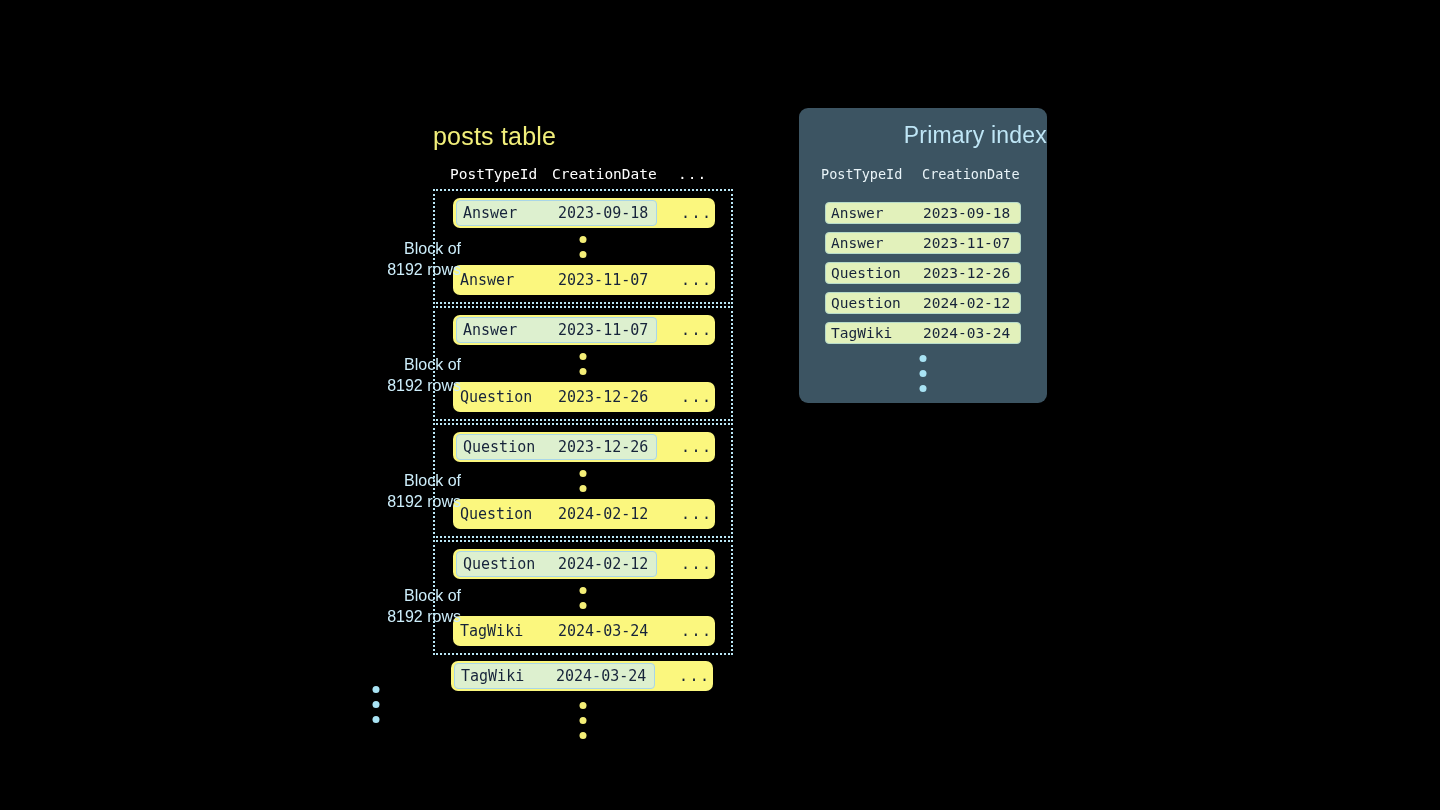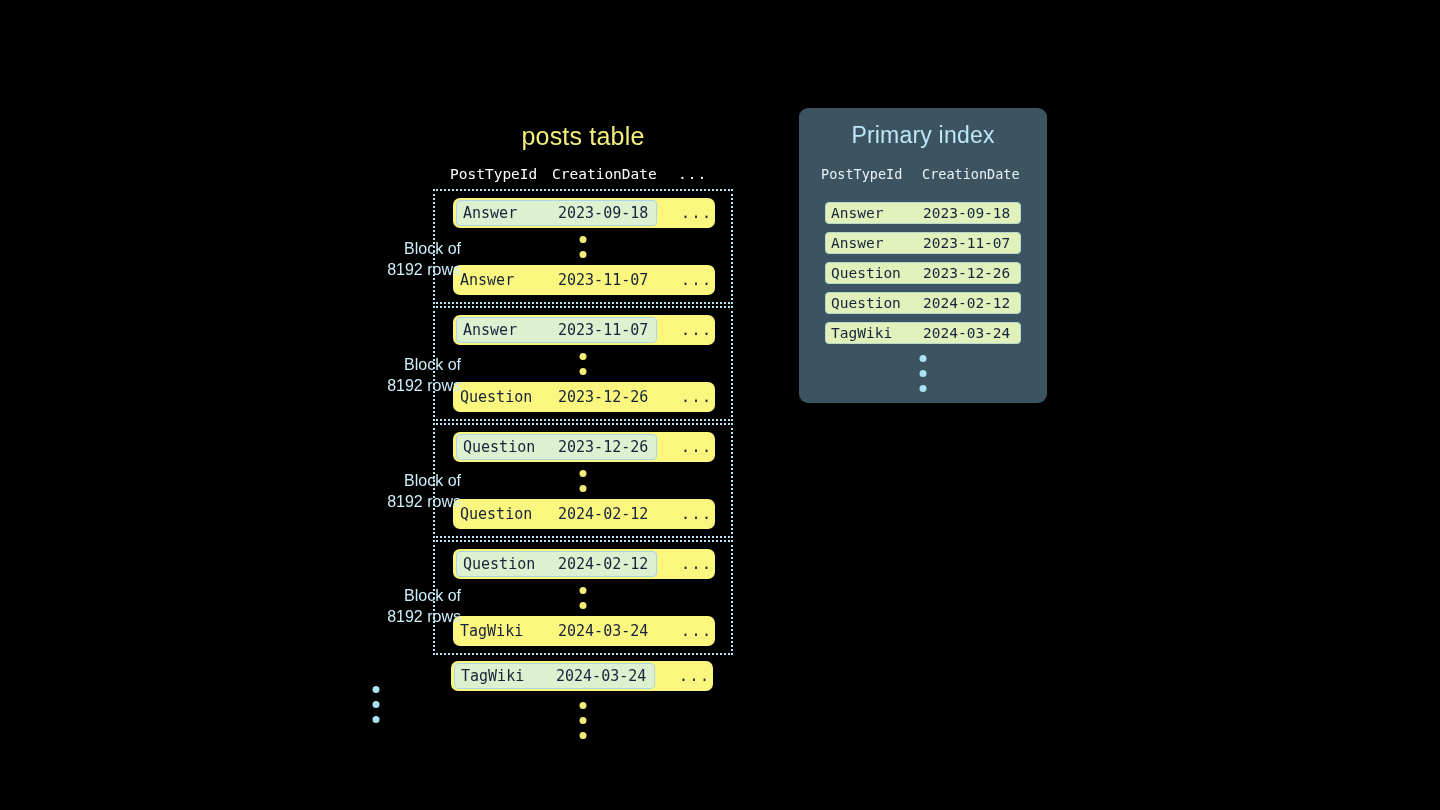--- a/index.html
+++ b/index.html
@@ -21,21 +21,20 @@
     position: absolute;
     left: 433px;
     top: 118px;
     width: 300px;
   }
 
   .table-title {
     color: #f2ef7a;
     font-size: 25px;
     font-weight: 400;
-    text-align: center;
     letter-spacing: 0.2px;
     height: 36px;
     line-height: 36px;
     width: 300px;
     position: absolute;
     left: 0;
     top: 0;
   }
 
   .col-headers {
@@ -187,21 +186,21 @@
     width: 248px;
     height: 295px;
     background: #3c5462;
     border-radius: 9px;
   }
   #primary-index .pi-title {
     position: absolute;
     left: 0;
     top: 14px;
     width: 248px;
-    text-align: center;
+    text-align: right;
     color: #bfe6f6;
     font-size: 23px;
     letter-spacing: 0.2px;
   }
   #primary-index .pi-headers {
     position: absolute;
     left: 0;
     top: 58px;
     width: 248px;
     height: 20px;

